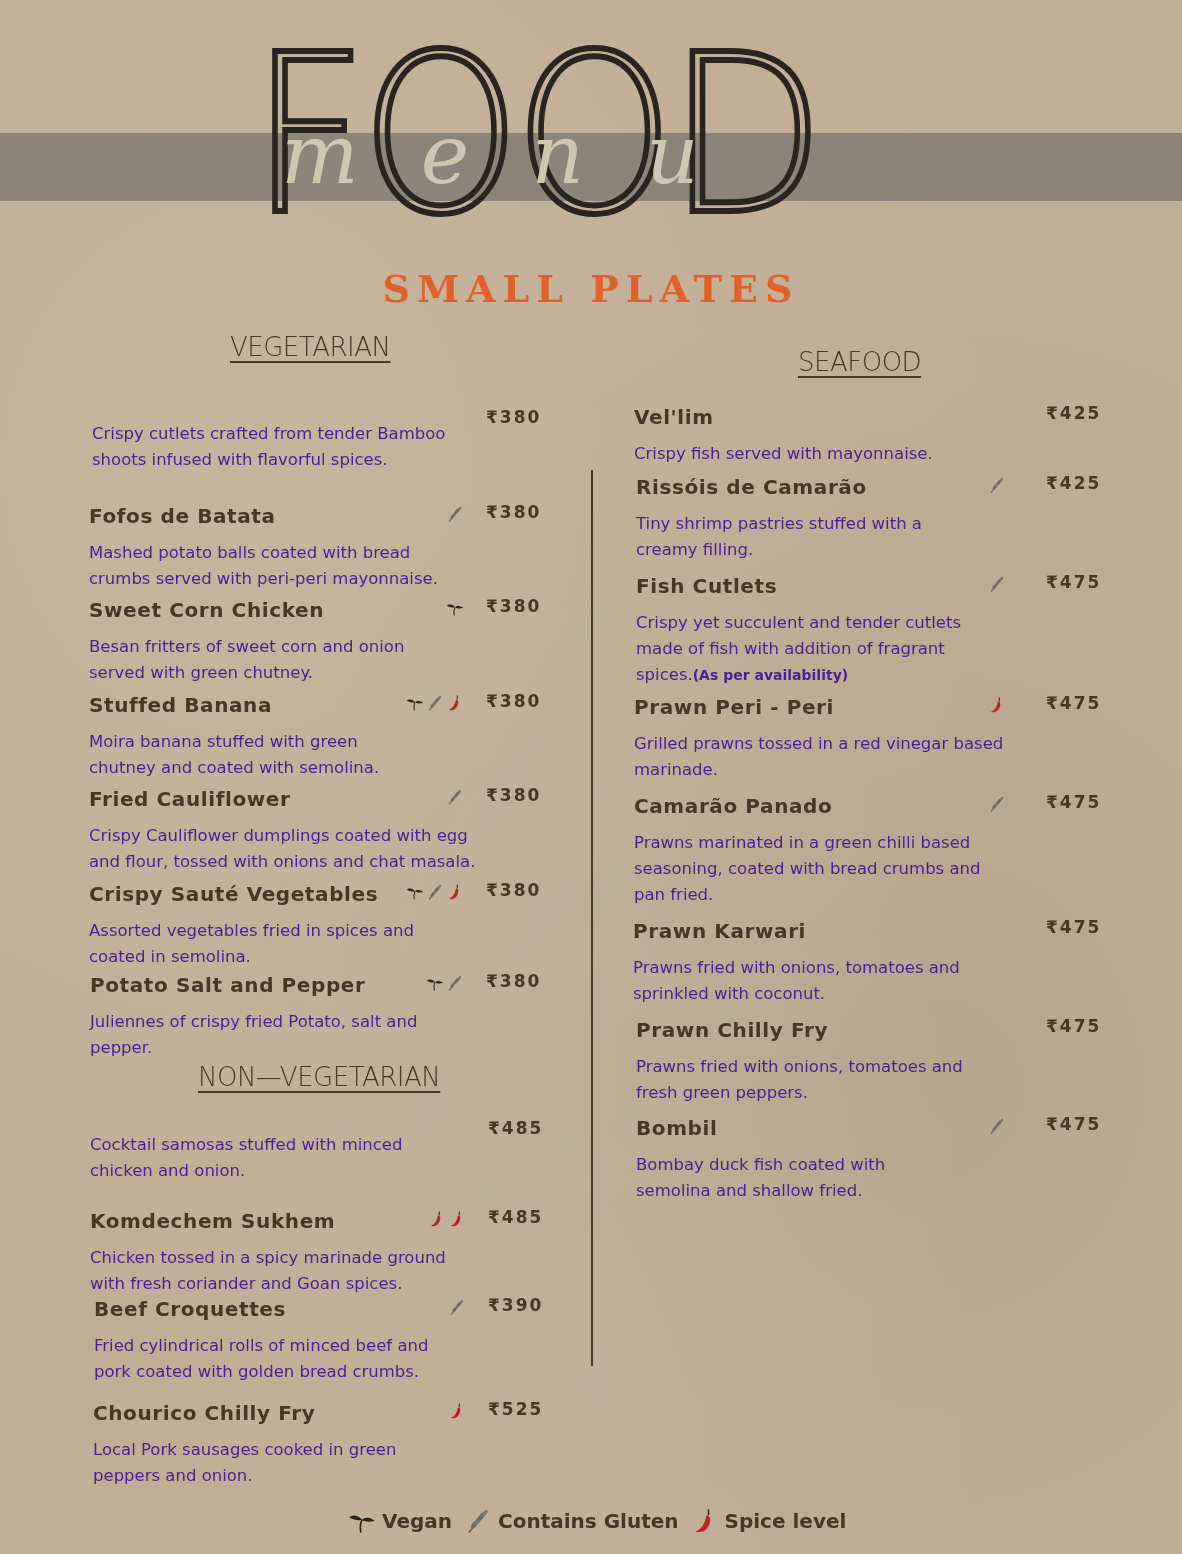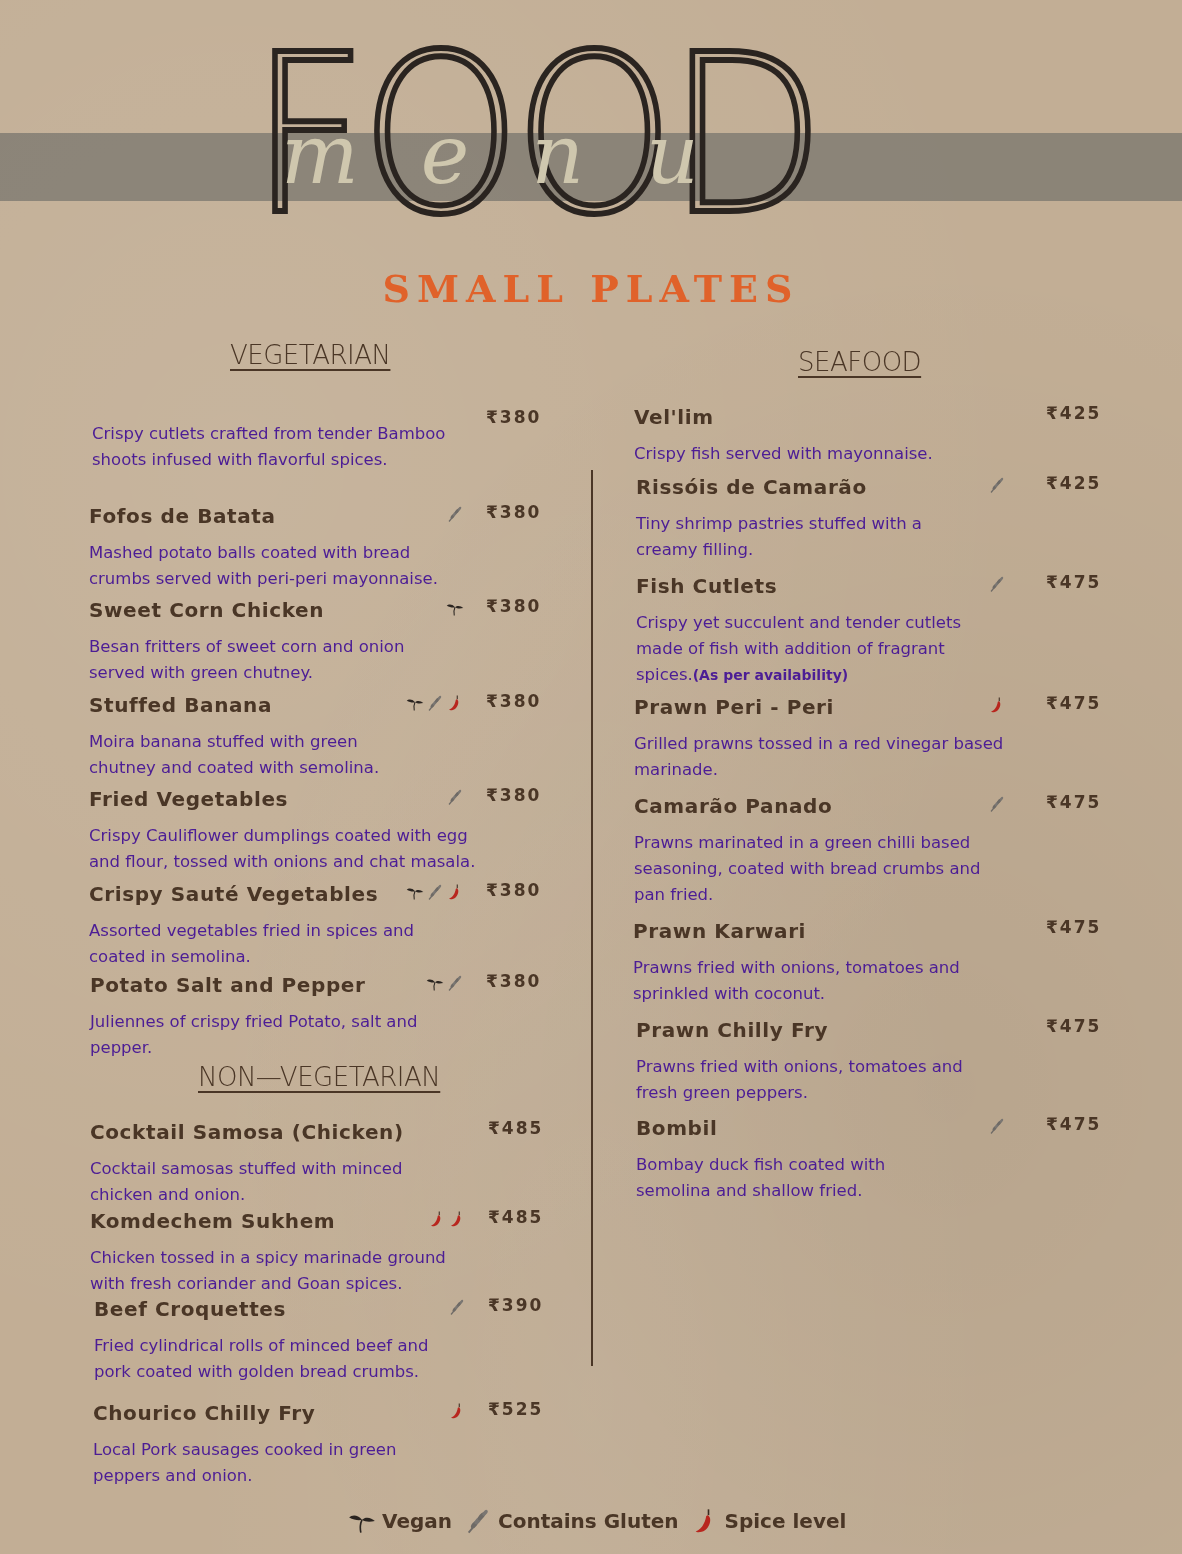--- a/index.html
+++ b/index.html
@@ -103,21 +103,21 @@
 </style>
 </head>
 <body>
 
 <div class="band"></div>
 <div class="food-title">FOOD</div>
 <div class="menu-script">menu</div>
 
 <div class="section-title">SMALL PLATES</div>
 
-<div class="cat-head" style="left:230px; top:340px;">VEGETARIAN</div>
+<div class="cat-head" style="left:230px; top:332px;">VEGETARIAN</div>
 <div class="cat-head" style="left:798px; top:347px;">SEAFOOD</div>
 <div class="cat-head" style="left:198px; top:1062px;">NON—VEGETARIAN</div>
 
 <div class="divider"></div>
 
 <div id="items-root">
     <div class="item" style="left: 92px; top: 409px;">
       <div class="desc"><span>Crispy cutlets crafted from tender Bamboo
 shoots infused with flavorful spices.</span></div>
     </div>
@@ -168,21 +168,21 @@
           <ellipse cx="12" cy="11.5" rx="4" ry="2" transform="rotate(-50 12 11.5)" fill="#7a7672"></ellipse>
           <ellipse cx="15" cy="8" rx="4" ry="2" transform="rotate(-50 15 8)" fill="#6e6a66"></ellipse>
           <ellipse cx="18" cy="5" rx="3" ry="1.6" transform="rotate(-50 18 5)" fill="#7a7672"></ellipse>
         </svg></span>
       <span class="ic"><svg viewBox="0 0 24 24" width="100%" height="100%">
           <path d="M15 2 L15 7" stroke="#3a2a20" stroke-width="1.4"></path>
           <path d="M14 7 C18 8 17 16 12 20 C9 22 5 22 4 21 C9 19 12 14 13 8Z" fill="#b8261e"></path>
         </svg></span>
     </div>
     <div class="item" style="left: 89px; top: 787px;">
-      <div class="name">Fried Vegetables</div>
+      <div class="name">Fried Cauliflower</div>
       <div class="desc"><span>Crispy Cauliflower dumplings coated with egg
 and flour, tossed with onions and chat masala.</span></div>
     </div>
     <div class="price" style="left: 486px; top: 785px;">₹380</div>
     <div class="icons" style="top: 784px; left: 446px;">
       <span class="ic"><svg viewBox="0 0 24 24" width="100%" height="100%">
           <path d="M4 22 L19 4" stroke="#6e6a66" stroke-width="1.6"></path>
           <ellipse cx="9" cy="15" rx="4" ry="2" transform="rotate(-50 9 15)" fill="#6e6a66"></ellipse>
           <ellipse cx="12" cy="11.5" rx="4" ry="2" transform="rotate(-50 12 11.5)" fill="#7a7672"></ellipse>
           <ellipse cx="15" cy="8" rx="4" ry="2" transform="rotate(-50 15 8)" fill="#6e6a66"></ellipse>
@@ -227,21 +227,20 @@
         </svg></span>
       <span class="ic"><svg viewBox="0 0 24 24" width="100%" height="100%">
           <path d="M4 22 L19 4" stroke="#6e6a66" stroke-width="1.6"></path>
           <ellipse cx="9" cy="15" rx="4" ry="2" transform="rotate(-50 9 15)" fill="#6e6a66"></ellipse>
           <ellipse cx="12" cy="11.5" rx="4" ry="2" transform="rotate(-50 12 11.5)" fill="#7a7672"></ellipse>
           <ellipse cx="15" cy="8" rx="4" ry="2" transform="rotate(-50 15 8)" fill="#6e6a66"></ellipse>
           <ellipse cx="18" cy="5" rx="3" ry="1.6" transform="rotate(-50 18 5)" fill="#7a7672"></ellipse>
         </svg></span>
     </div>
     <div class="item" style="left: 90px; top: 1120px;">
-      <div class="name">Cocktail Samosa (Chicken)</div>
       <div class="desc"><span>Cocktail samosas stuffed with minced
 chicken and onion.</span></div>
     </div>
     <div class="price" style="left: 488px; top: 1118px;">₹485</div>
     <div class="item" style="left: 90px; top: 1209px;">
       <div class="name">Komdechem Sukhem</div>
       <div class="desc"><span>Chicken tossed in a spicy marinade ground
 with fresh coriander and Goan spices.</span></div>
     </div>
     <div class="price" style="left: 488px; top: 1207px;">₹485</div>

